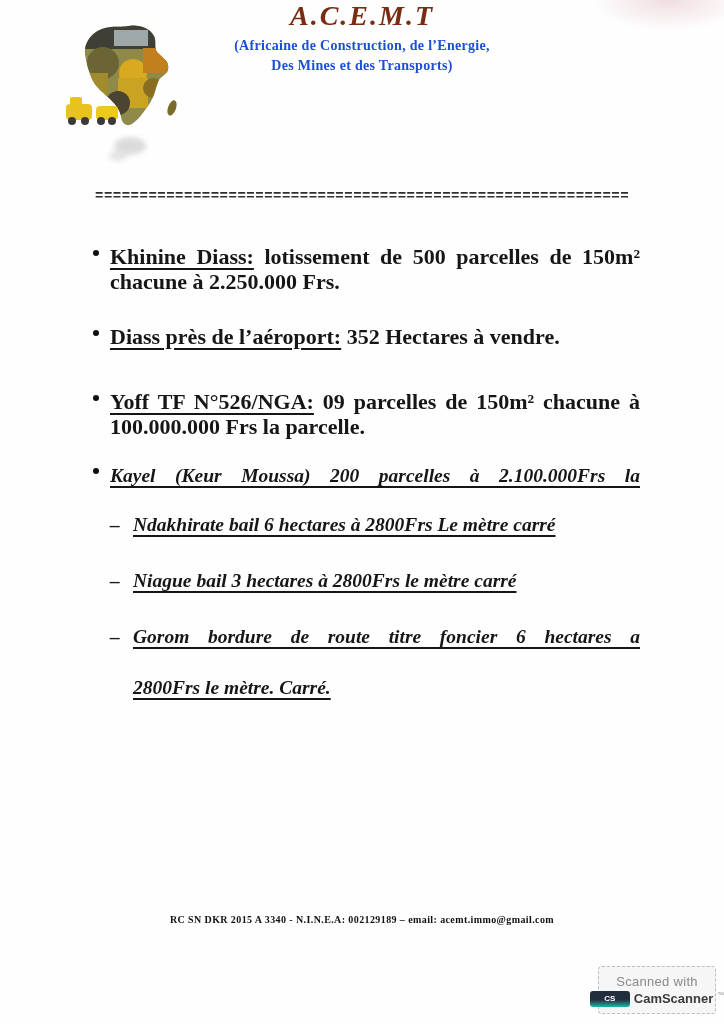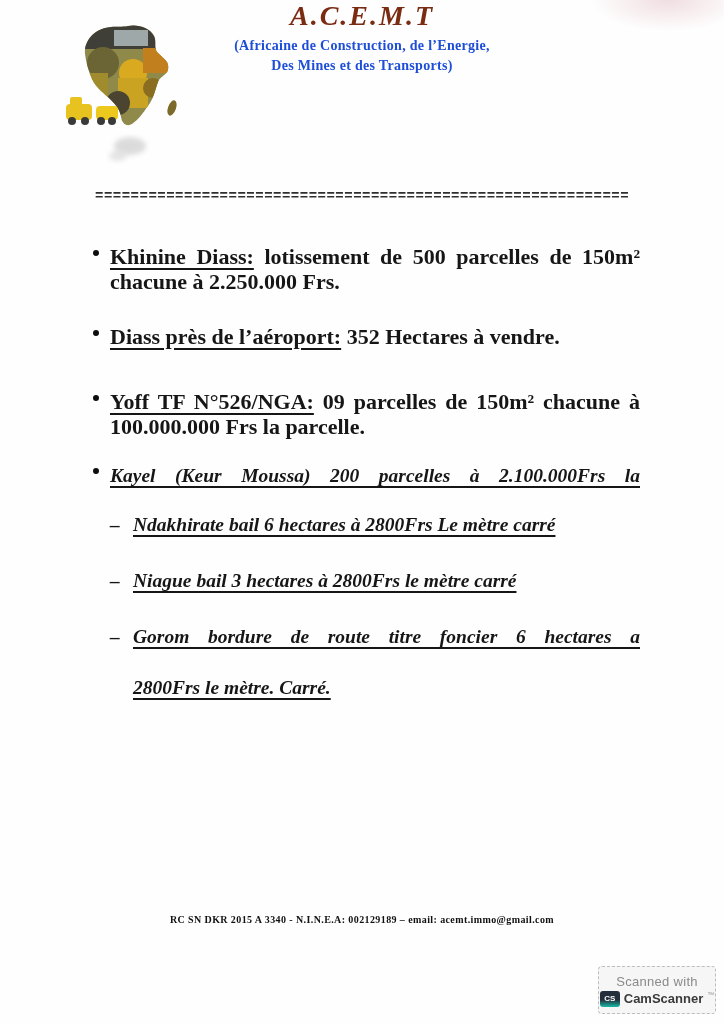--- a/index.html
+++ b/index.html
@@ -66,21 +66,21 @@
   .badge {
     position:absolute; right:8px; top:966px; width:118px; height:48px;
     background:#f6f6f6; border:1px dashed #bdbdbd; border-radius:4px;
     font-family:"Liberation Sans", sans-serif;
     display:flex; flex-direction:column; align-items:center; justify-content:center;
     gap:2px;
   }
   .scanned-with { font-size:13px; color:#8a8a8a; letter-spacing:0.3px; }
   .cam-row { display:flex; align-items:center; gap:4px; }
   .cs-icon {
-    width:20px; height:16px; border-radius:3px;
+    width:40px; height:16px; border-radius:3px;
     background:linear-gradient(180deg, #232e3c 55%, #16bba8 100%);
     color:#ffffff; font-size:8px; font-weight:bold;
     display:flex; align-items:center; justify-content:center;
   }
   .cam-name { font-size:13px; font-weight:bold; color:#3a3a3a; }
   .tm { font-size:7px; color:#9a9a9a; align-self:flex-start; }
 </style>
 </head>
 <body>
 

